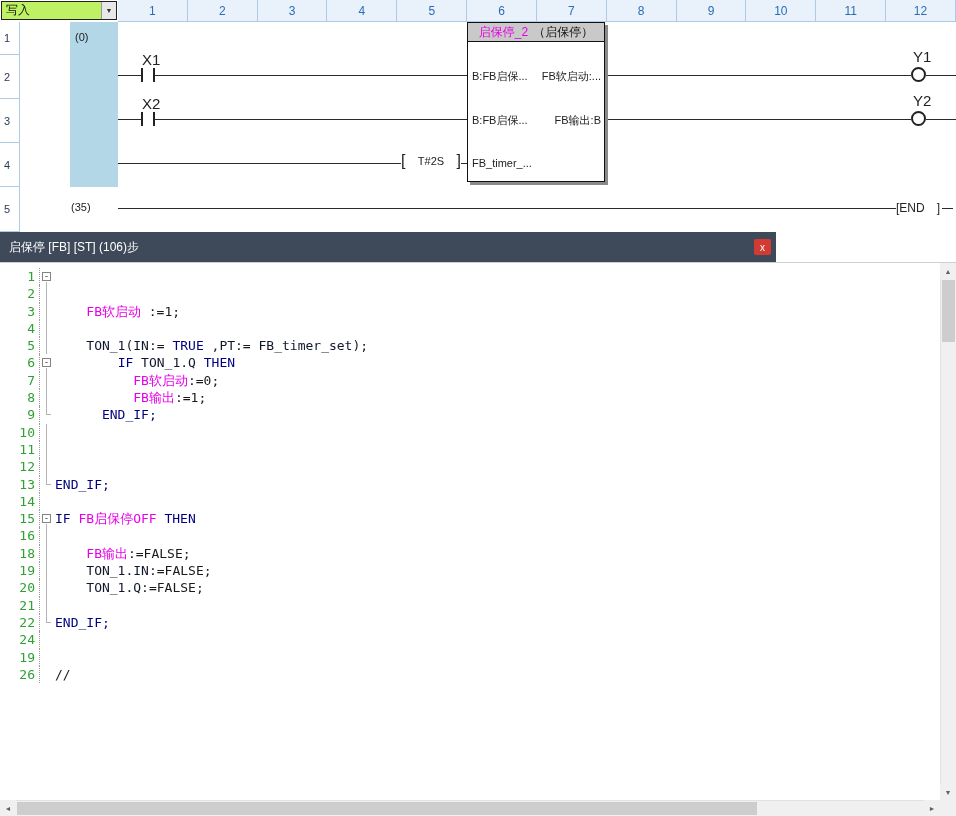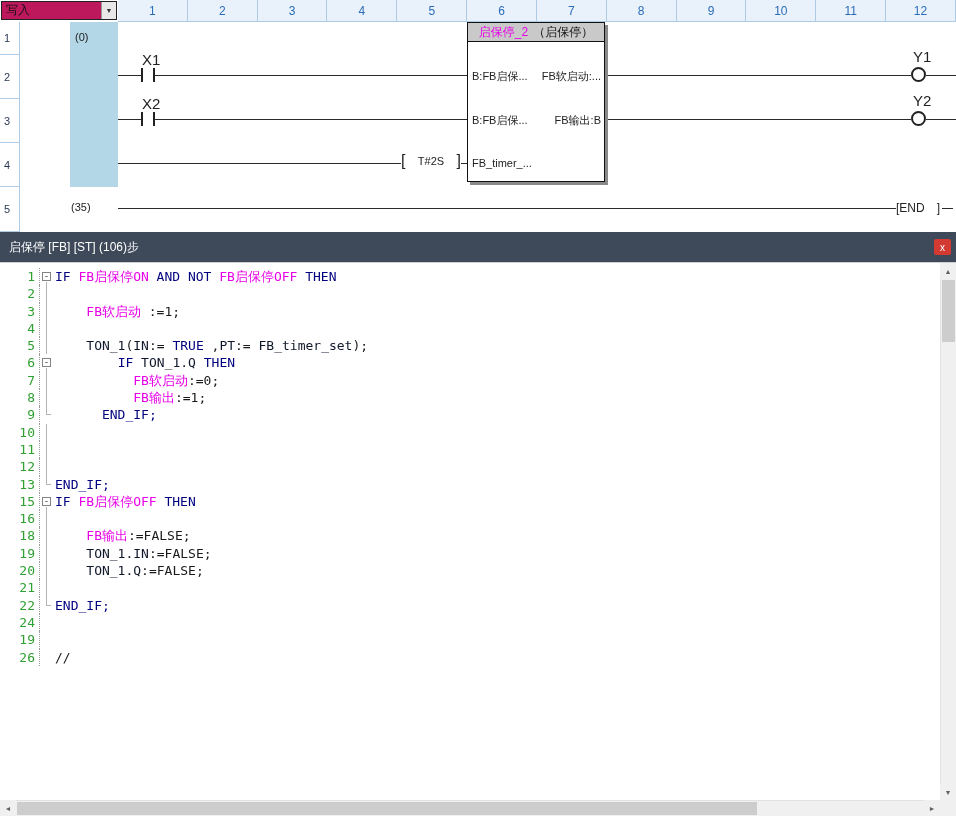--- a/index.html
+++ b/index.html
@@ -1,21 +1,21 @@
 <!DOCTYPE html>
 <html><head>
 <meta charset="utf-8">
 <style>
   *{margin:0;padding:0;box-sizing:border-box}
   html,body{width:956px;height:816px;overflow:hidden;background:#fff;font-family:"Liberation Sans",sans-serif}
   #app{position:relative;width:956px;height:816px;background:#fff}
 
   
   #ladder{position:absolute;left:0;top:0;width:956px;height:232px;background:#fff;overflow:hidden}
-  #mode-box{position:absolute;left:1px;top:1px;width:116px;height:19px;border:1px solid #222;background:#be185d;display:flex;align-items:flex-start;font-size:12px;color:#111}
+  #mode-box{position:absolute;left:1px;top:1px;width:116px;height:19px;border:1px solid #222;background:#bef264;display:flex;align-items:flex-start;font-size:12px;color:#111}
   #mode-box .lbl{flex:1;padding-left:4px}
   #mode-box .dd{width:15px;height:100%;border-left:1px solid #999;background:#e8e8e8;display:flex;align-items:center;justify-content:center;font-size:7px;color:#333}
   #col-headers{position:absolute;left:118px;top:0;width:838px;height:22px;display:flex;border-bottom:1px solid #aecbe6;background:#e9f2fb}
   .colh{flex:1;border-right:1px solid #aecbe6;color:#2b6cb8;font-size:12px;display:flex;align-items:center;justify-content:center}
   .rowh{position:absolute;left:0;width:20px;border-right:1px solid #aecbe6;border-bottom:1px solid #aecbe6;font-size:11px;color:#2b3a55;display:flex;align-items:center;padding-left:4px;background:#fff}
   #sel-col{position:absolute;left:70px;top:22px;width:48px;height:165px;background:#b3d7e6}
   .steplbl{position:absolute;font-size:11px;color:#222}
   .wire{position:absolute;height:1px;background:#2a2a2a}
   .devlbl{position:absolute;font-size:15px;color:#222}
   .contact{position:absolute;width:14px;height:14px;border-left:2px solid #222;border-right:2px solid #222;background:#fff}
@@ -25,21 +25,21 @@
   #fb-title{color:#e800e8}
   #fb-sub{color:#111}
   .fbio{position:absolute;font-size:11px;color:#222;white-space:nowrap}
   .fbio.in{left:4px}
   .fbio.out{right:3px}
   #timer{position:absolute;left:401px;top:153px;width:60px;display:flex;align-items:center;justify-content:space-between;font-size:11px;color:#222}
   #timer .brk{font-size:16px;line-height:16px;font-weight:400}
   #endcoil{position:absolute;left:896px;top:201px;width:44px;display:flex;justify-content:space-between;font-size:12px;color:#222}
 
   
-  #titlebar{position:absolute;left:0;top:232px;width:956px;height:30px;background:#3e4a5a;color:#fff;font-size:12px;display:flex;align-items:center;padding-left:9px}
+  #titlebar{position:absolute;left:0;top:232px;width:776px;height:30px;background:#3e4a5a;color:#fff;font-size:12px;display:flex;align-items:center;padding-left:9px}
   #close-btn{position:absolute;right:5px;top:7px;width:17px;height:16px;background:#d23a32;color:#fff;font-size:10px;display:flex;align-items:center;justify-content:center;border-radius:2px;cursor:pointer}
 
   
   #st{position:absolute;left:0;top:262px;width:956px;height:554px;background:#fff;border-top:1px solid #d0d0d0}
   #code-lines{position:absolute;left:0;top:0;right:16px;bottom:16px;overflow:hidden;padding-top:5px;font-family:"DejaVu Sans Mono",monospace;font-size:13px}
   .cl{display:flex;height:17.3px;line-height:17.3px;white-space:pre}
   .ln{width:40px;text-align:right;padding-right:4px;color:#2fa032;flex:none;border-right:1px dotted #9a9a9a}
   .fold{width:15px;flex:none;position:relative}
   .fold.line::before{content:"";position:absolute;left:6px;top:0;bottom:0;width:0;border-left:1px solid #b4b4b4}
   .fold.box::before{content:"";position:absolute;left:6px;top:14px;bottom:0;width:0;border-left:1px solid #b4b4b4}
@@ -142,33 +142,34 @@
       <div class="rowh" style="top: 187px; height: 45px;">5</div>
     </div>
 
   <div id="titlebar">
     <span>启保停 [FB] [ST] (106)步</span>
     <div id="close-btn">x</div>
   </div>
 
   <div id="st">
     <div id="code-lines">
-        <div class="cl"><span class="ln">1</span><span class="fold box"><span class="fbox">-</span></span><span class="code"><span class="kw">IF </span><span class="var">FB启保停ON</span><span class="kw"> AND NOT </span><span class="var">FB启保停OFF</span><span class="kw"> THEN</span></span></div>
+        <div class="cl"><span class="ln">1</span><span class="fold box"><span class="fbox">-</span></span></div>
         <div class="cl"><span class="ln">2</span><span class="fold line"></span><span class="code"></span></div>
         <div class="cl"><span class="ln">3</span><span class="fold line"></span><span class="code"><span class="pl">    </span><span class="var">FB软启动</span><span class="pl"> :=1;</span></span></div>
         <div class="cl"><span class="ln">4</span><span class="fold line"></span><span class="code"></span></div>
         <div class="cl"><span class="ln">5</span><span class="fold line"></span><span class="code"><span class="pl">    </span><span class="fn">TON_1</span><span class="pl">(</span><span class="fn">IN</span><span class="pl">:= </span><span class="kw">TRUE</span><span class="pl"> ,</span><span class="fn">PT</span><span class="pl">:= </span><span class="fn">FB_timer_set</span><span class="pl">);</span></span></div>
         <div class="cl"><span class="ln">6</span><span class="fold box"><span class="fbox">-</span></span><span class="code"><span class="pl">        </span><span class="kw">IF </span><span class="fn">TON_1.Q</span><span class="kw"> THEN</span></span></div>
         <div class="cl"><span class="ln">7</span><span class="fold line"></span><span class="code"><span class="pl">          </span><span class="var">FB软启动</span><span class="pl">:=0;</span></span></div>
         <div class="cl"><span class="ln">8</span><span class="fold line"></span><span class="code"><span class="pl">          </span><span class="var">FB输出</span><span class="pl">:=1;</span></span></div>
         <div class="cl"><span class="ln">9</span><span class="fold end"></span><span class="code"><span class="pl">      </span><span class="kw">END_IF;</span></span></div>
         <div class="cl"><span class="ln">10</span><span class="fold line"></span><span class="code"></span></div>
         <div class="cl"><span class="ln">11</span><span class="fold line"></span><span class="code"></span></div>
         <div class="cl"><span class="ln">12</span><span class="fold line"></span><span class="code"></span></div>
         <div class="cl"><span class="ln">13</span><span class="fold end"></span><span class="code"><span class="kw">END_IF;</span></span></div>
+        <div class="cl"><span class="ln">14</span><span class="fold"></span><span class="code"></span></div>
         <div class="cl"><span class="ln">15</span><span class="fold box"><span class="fbox">-</span></span><span class="code"><span class="kw">IF </span><span class="var">FB启保停OFF</span><span class="kw"> THEN</span></span></div>
         <div class="cl"><span class="ln">16</span><span class="fold line"></span><span class="code"></span></div>
         <div class="cl"><span class="ln">18</span><span class="fold line"></span><span class="code"><span class="pl">    </span><span class="var">FB输出</span><span class="pl">:=FALSE;</span></span></div>
         <div class="cl"><span class="ln">19</span><span class="fold line"></span><span class="code"><span class="pl">    </span><span class="fn">TON_1.IN</span><span class="pl">:=FALSE;</span></span></div>
         <div class="cl"><span class="ln">20</span><span class="fold line"></span><span class="code"><span class="pl">    </span><span class="fn">TON_1.Q</span><span class="pl">:=FALSE;</span></span></div>
         <div class="cl"><span class="ln">21</span><span class="fold line"></span><span class="code"></span></div>
         <div class="cl"><span class="ln">22</span><span class="fold end"></span><span class="code"><span class="kw">END_IF;</span></span></div>
         <div class="cl"><span class="ln">24</span><span class="fold"></span><span class="code"></span></div>
         <div class="cl"><span class="ln">19</span><span class="fold"></span><span class="code"></span></div>
         <div class="cl"><span class="ln">26</span><span class="fold"></span><span class="code"><span class="pl">// </span></span></div>

